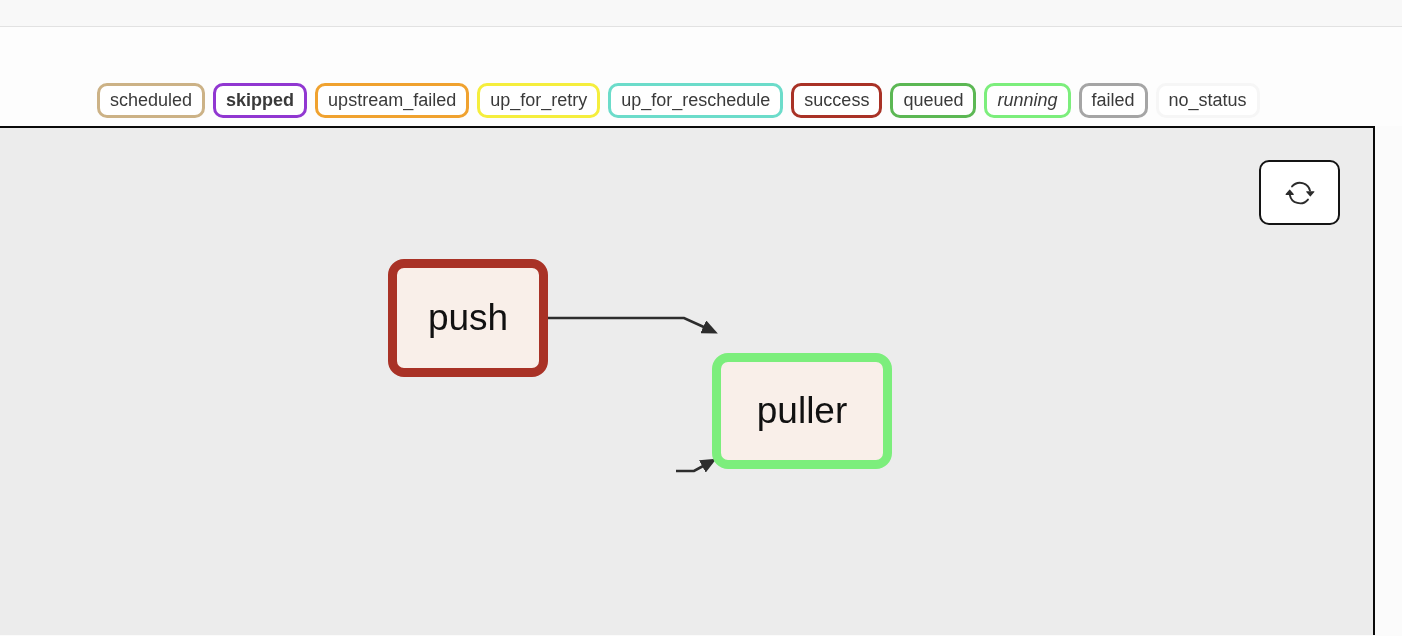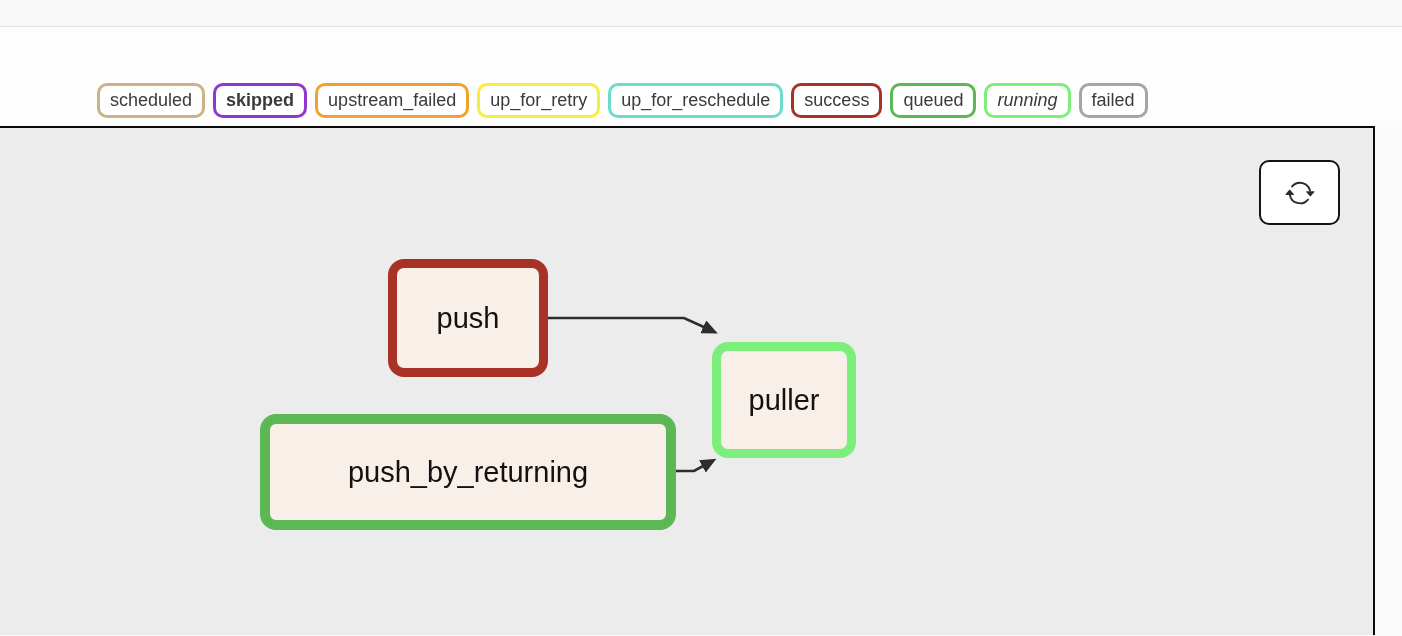--- a/index.html
+++ b/index.html
@@ -51,26 +51,26 @@
     pointer-events: none;
   }
   .node {
     position: absolute;
     display: flex;
     align-items: center;
     justify-content: center;
     background: #f9efe9;
     border: 9px solid #888;
     border-radius: 16px;
-    font-size: 29px;
+    font-size: 37px;
     color: #111111;
     cursor: pointer;
   }
   .node-push   { left: 388px; top: 131px; width: 160px; height: 118px; }
-  .node-puller { left: 712px; top: 214px; width: 144px; height: 116px; }
+  .node-puller { left: 712px; top: 225px; width: 180px; height: 116px; }
   .node-pbr    { left: 260px; top: 286px; width: 416px; height: 116px; border-width: 10px; }
   .refresh-btn {
     position: absolute;
     left: 1259px; top: 32px;
     width: 81px; height: 65px;
     background: #ffffff;
     border: 2.5px solid #141414;
     border-radius: 10px;
     display: flex;
     align-items: center;
@@ -88,20 +88,21 @@
 <div class="legend-bar">
   <span class="badge" style="border-color: rgb(204, 178, 134);">scheduled</span>
   <span class="badge" style="border-color: rgb(145, 55, 209); font-weight: bold;">skipped</span>
   <span class="badge" style="border-color: rgb(240, 162, 47);">upstream_failed</span>
   <span class="badge" style="border-color: rgb(245, 238, 61);">up_for_retry</span>
   <span class="badge" style="border-color: rgb(108, 220, 202);">up_for_reschedule</span>
   <span class="badge" style="border-color: rgb(169, 50, 38);">success</span>
   <span class="badge" style="border-color: rgb(92, 184, 84);">queued</span>
   <span class="badge" style="border-color: rgb(124, 238, 124); font-style: italic;">running</span>
   <span class="badge" style="border-color: rgb(165, 165, 165);">failed</span>
+  <span class="badge no-border" style="border-color: rgb(246, 246, 246);">no_status</span>
 </div>
 
 <div class="graph-panel" style="background-color: rgb(236, 236, 236);">
 
   <svg class="edges-svg" viewBox="0 0 1373 507" xmlns="http://www.w3.org/2000/svg">
     <defs>
       <marker id="arrow" markerUnits="userSpaceOnUse" markerWidth="16" markerHeight="14" refX="3" refY="7" orient="auto">
         <path d="M0 0 L16 7 L0 14 Z" style="fill: rgb(45, 45, 45);"></path>
       </marker>
     </defs>
@@ -110,23 +111,20 @@
   </svg>
 
   <div class="node node-push" style="border-color: rgb(169, 50, 38); background-color: rgb(249, 239, 233);">
     <span>push</span>
   </div>
 
   <div class="node node-puller" style="border-color: rgb(124, 238, 124); background-color: rgb(249, 239, 233);">
     <span>puller</span>
   </div>
 
-  <div class="node node-pbr" style="border-color: rgb(92, 184, 84); background-color: rgb(249, 239, 233);">
-    <span>push_by_returning</span>
-  </div>
 
   <div class="refresh-btn">
     <span style="display:flex">
       <svg viewBox="0 0 16 16" fill="currentColor" xmlns="http://www.w3.org/2000/svg">
         <path d="M11.534 7h3.932a.25.25 0 0 1 .192.41l-1.966 2.36a.25.25 0 0 1-.384 0l-1.966-2.36a.25.25 0 0 1 .192-.41zm-11 2h3.932a.25.25 0 0 0 .192-.41L2.692 6.23a.25.25 0 0 0-.384 0L.342 8.59A.25.25 0 0 0 .534 9z"></path>
         <path fill-rule="evenodd" d="M8 3c-1.552 0-2.94.707-3.857 1.818a.5.5 0 1 1-.771-.636A6.002 6.002 0 0 1 13.917 7H12.9A5.002 5.002 0 0 0 8 3zM3.1 9a5.002 5.002 0 0 0 8.757 2.182.5.5 0 1 1 .771.636A6.002 6.002 0 0 1 2.083 9H3.1z"></path>
       </svg>
     </span>
   </div>
 

